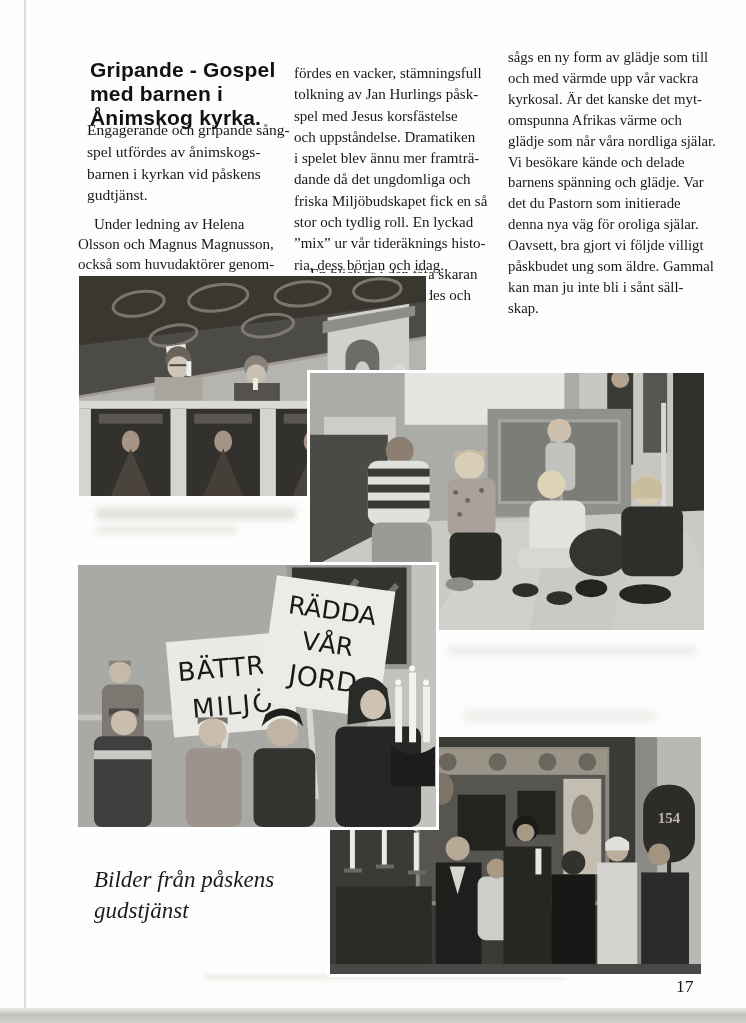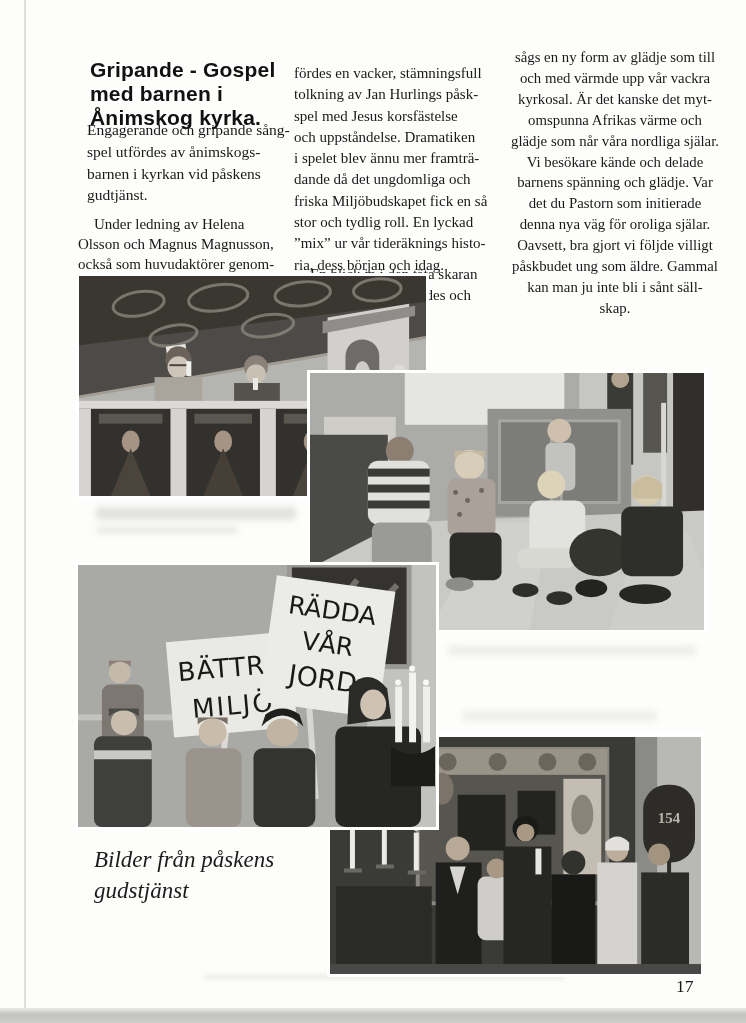--- a/index.html
+++ b/index.html
@@ -21,23 +21,23 @@
     left:90px;top:44px;width:230px;
     font-family:"Liberation Sans", sans-serif;font-weight:bold;
     font-size:21px;line-height:24px;letter-spacing:.2px;
     white-space:pre-line;color:#111;
   }
   .bodytext{white-space:pre-line;text-align:left;color:#191919;}
   .lead{left:78px;top:119px;width:216px;font-size:15.5px;line-height:21.8px;margin-left:9px;}
   .col1b{left:78px;top:214px;width:216px;font-size:15px;line-height:20px;text-indent:16px;}
   .col2a{left:294px;top:63px;width:212px;font-size:15px;line-height:21.3px;}
   .col2b{left:294px;top:264px;width:212px;font-size:15px;line-height:21.3px;text-indent:16px;}
-  .col3{left:508px;top:47px;width:214px;font-size:14.8px;line-height:20.9px;text-align:center;}
+  .col3{left:508px;top:47px;width:214px;font-size:14.8px;line-height:20.9px;}
   .caption{
-    left:94px;top:844px;width:240px;
+    left:94px;top:864px;width:240px;
     font-style:italic;font-size:23px;line-height:31px;white-space:pre-line;color:#1c1c1c;
   }
   .pagenum{left:676px;top:976px;font-size:17.5px;color:#161616;text-align:right;}
   
   .photo{border:3px solid #ffffff;box-sizing:border-box;background:#9a9a97;}
   .photo svg{display:block;width:100%;height:100%;}
   .photo-balcony{left:76px;top:273px;width:353px;height:226px;z-index:1;}
   .photo-children{left:307px;top:370px;width:400px;height:263px;z-index:2;}
   .photo-altar{left:327px;top:734px;width:377px;height:243px;z-index:3;font-weight:bold;}
   .photo-signs{left:75px;top:562px;width:364px;height:268px;z-index:4;}

